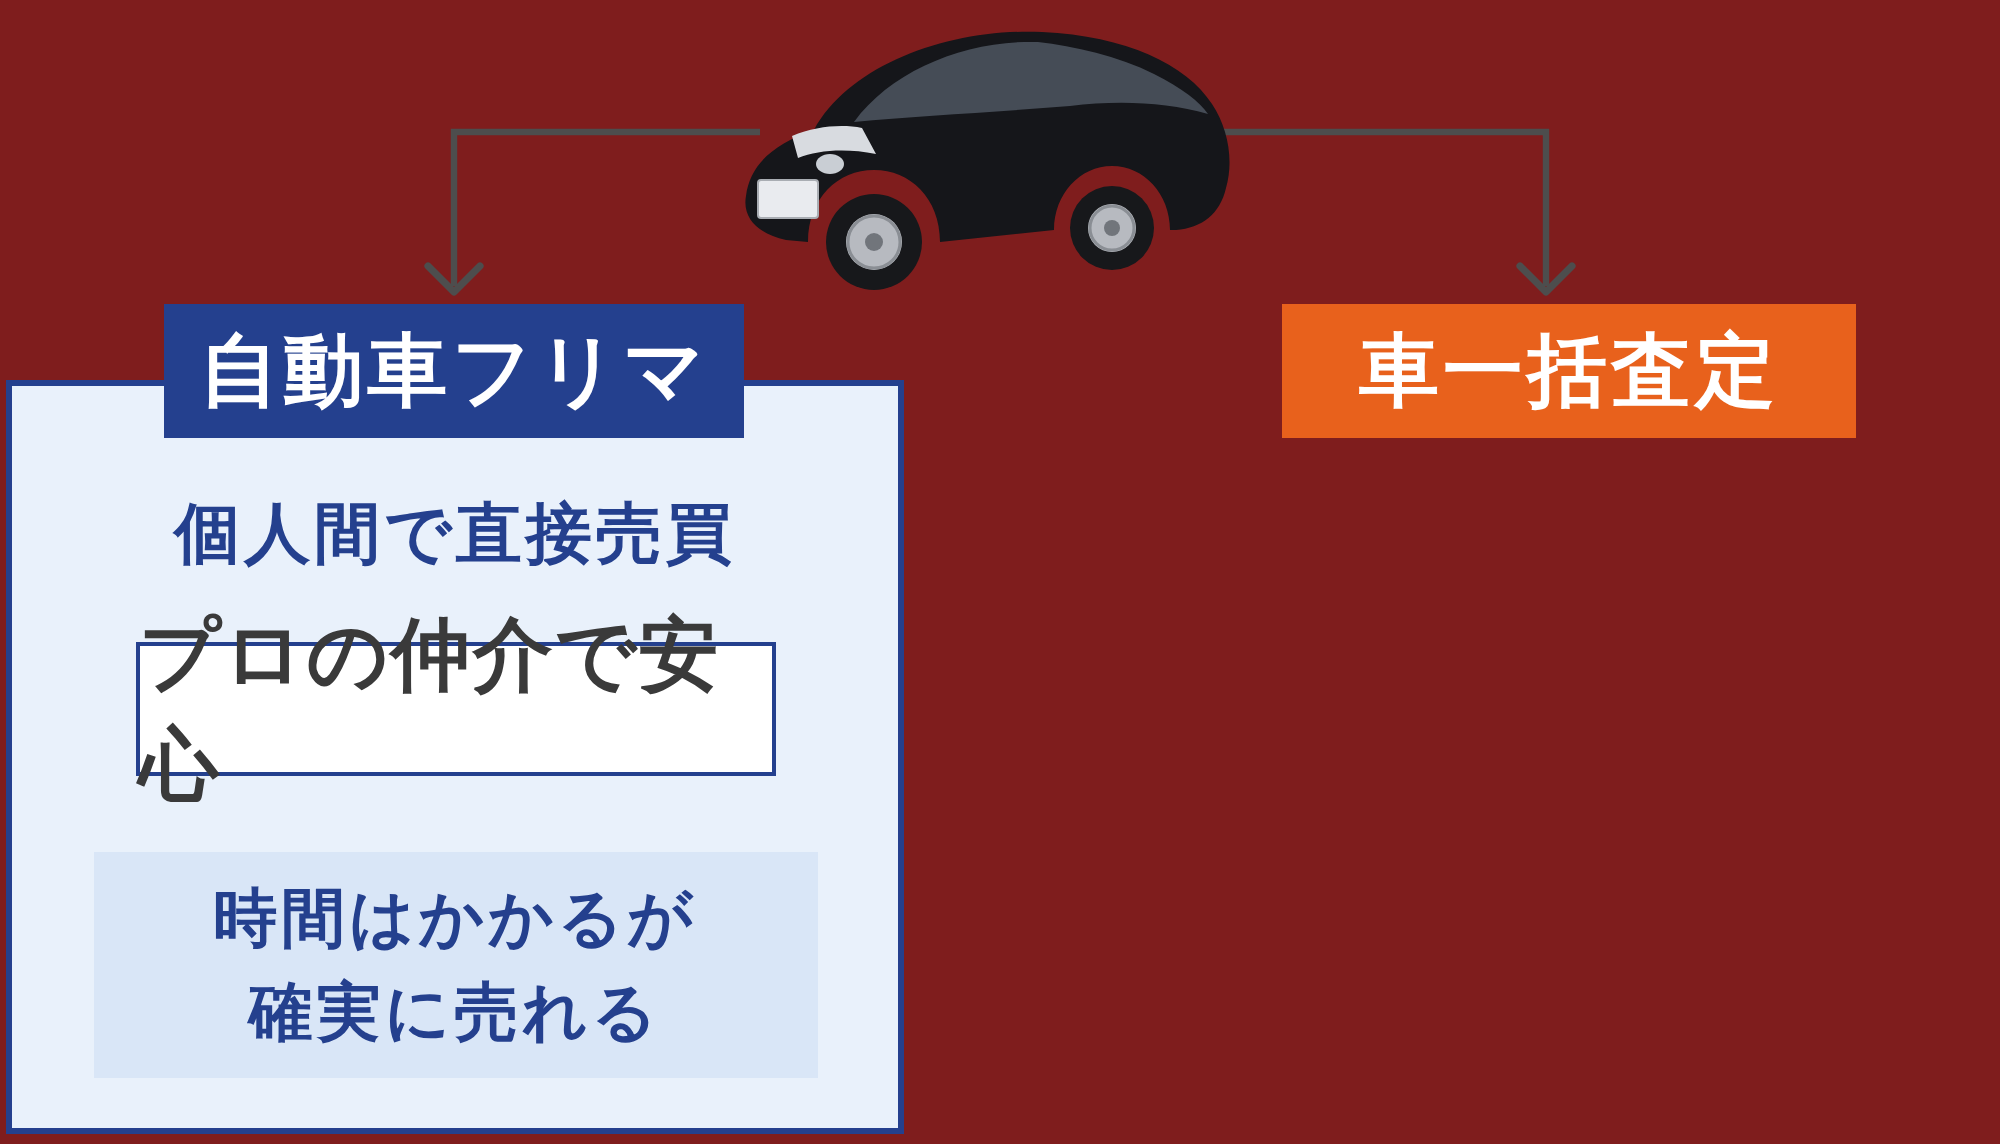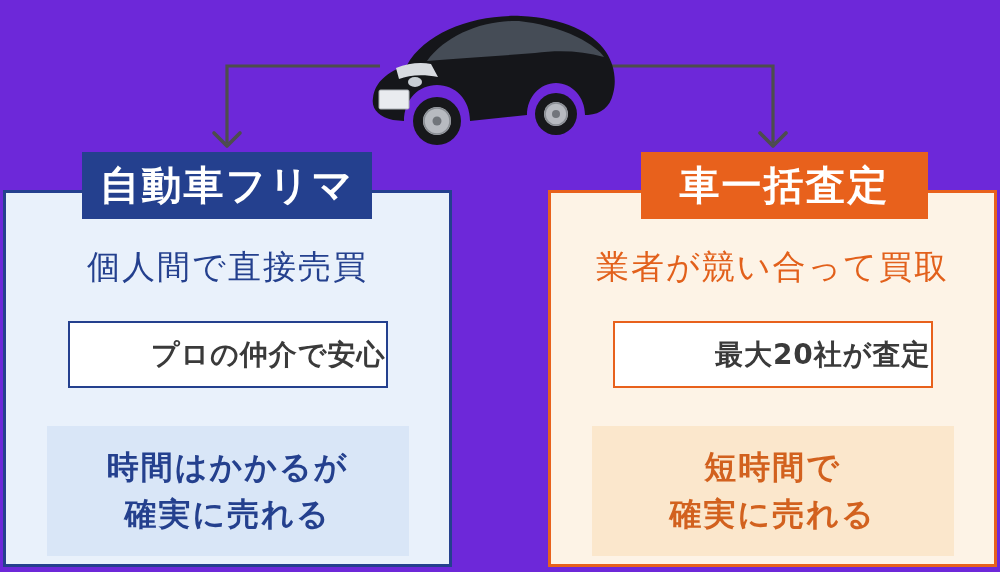--- a/index.html
+++ b/index.html
@@ -1,47 +1,47 @@
 <!DOCTYPE html>
 <html><head>
 <meta charset="utf-8">
 <style>
   html,body{margin:0;padding:0;background:#ffffff;}
   .canvas{
-    position:relative;width:1000px;height:572px;background:#6d28d9;overflow:hidden;
+    position:relative;width:1000px;height:572px;background:#7f1d1d;overflow:hidden;
     font-family:"DejaVu Sans","Liberation Sans",sans-serif;
   }
   .connector-layer{position:absolute;left:0;top:0;width:1000px;height:190px;z-index:1;}
   .panel{position:absolute;top:190px;width:449px;height:377px;box-sizing:border-box;z-index:1;}
   .panel-left{left:3px;background:#e9f1fb;border:3px solid #24408e;}
   .panel-right{left:548px;background:#fdf3e6;border:3px solid #e8611c;}
   .header{
     position:absolute;top:152px;height:67px;z-index:3;
     display:flex;align-items:center;justify-content:center;
     color:#ffffff;font-size:40px;font-weight:bold;letter-spacing:2px;
   }
   .header-left{left:82px;width:290px;background:#24408e;}
   .header-right{left:627px;width:287px;background:#e8611c;margin-left:14px;}
   .subtitle{
     position:absolute;top:52px;left:0;right:0;text-align:center;
-    font-size:33px;font-weight:normal;letter-spacing:2px;
+    font-size:33px;font-weight:bold;letter-spacing:2px;
   }
   .panel-left .subtitle{color:#24408e;}
   .panel-right .subtitle{color:#e2601b;}
   .white-box{
     position:absolute;top:128px;left:50%;transform:translateX(-50%);
     width:320px;height:67px;box-sizing:border-box;background:#ffffff;
     display:flex;align-items:center;justify-content:flex-end;
-    font-size:28px;font-weight:600;color:#3a3a3a;letter-spacing:1px;
+    font-size:40px;font-weight:600;color:#3a3a3a;letter-spacing:1px;
   }
   .panel-left .white-box{border:2px solid #24408e;}
   .panel-right .white-box{border:2px solid #e8611c;}
   .tint-box{
     position:absolute;top:233px;left:50%;transform:translateX(-50%);
-    width:362px;height:130px;box-sizing:border-box;
+    width:362px;height:113px;box-sizing:border-box;
     display:flex;flex-direction:column;align-items:center;justify-content:center;
     font-size:32px;font-weight:bold;line-height:47px;letter-spacing:2px;text-align:center;
   }
   .panel-left .tint-box{background:#d9e6f7;color:#24408e;}
   .panel-right .tint-box{background:#fbe7cc;color:#d2611e;}
 </style>
 </head>
 <body>
 
 <div class="canvas">
@@ -94,24 +94,14 @@
     <div class="subtitle">個人間で直接売買</div>
     <div class="white-box">
       <span>プロの仲介で安心</span>
     </div>
     <div class="tint-box">
       <span>時間はかかるが</span>
       <span>確実に売れる</span>
     </div>
   </section>
 
-  <section class="panel panel-right">
-    <div class="subtitle">業者が競い合って買取</div>
-    <div class="white-box">
-      <span>最大20社が査定</span>
-    </div>
-    <div class="tint-box">
-      <span>短時間で</span>
-      <span>確実に売れる</span>
-    </div>
-  </section>
 
 </div>
 
 </body></html>

